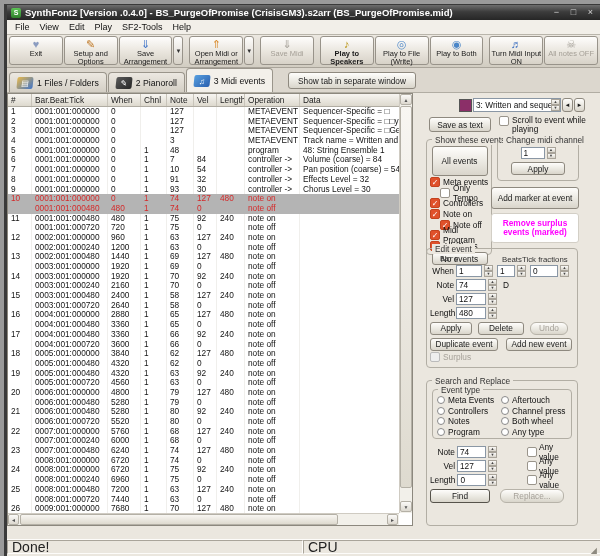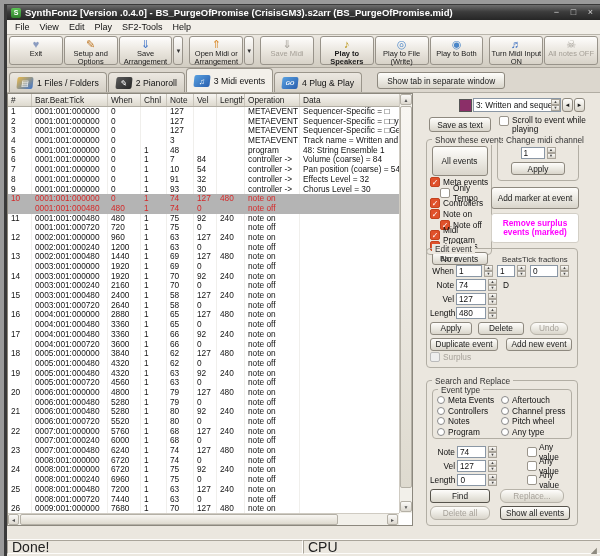--- a/index.html
+++ b/index.html
@@ -153,24 +153,20 @@
           <span>1 Files / Folders</span>
         </div>
         <div class="tab">
           <span class="tab-icon" style="background: linear-gradient(135deg, rgb(90, 90, 90), rgb(38, 38, 38));">✎</span>
           <span>2 Pianoroll</span>
         </div>
         <div class="tab active">
           <span class="tab-icon" style="background: linear-gradient(135deg, rgb(88, 160, 224), rgb(42, 95, 174));">♫</span>
           <span>3 Midi events</span>
         </div>
-        <div class="tab">
-          <span class="tab-icon" style="background: linear-gradient(135deg, rgb(88, 160, 224), rgb(42, 95, 174)); font-size: 5.5px; font-weight: bold; font-style: italic;">GO</span>
-          <span>4 Plug &amp; Play</span>
-        </div>
       </span>
     <div class="btn tab-sep">Show tab in separate window</div>
   </div>
 
   <div class="content">
 
     <div class="grid">
       <div class="thead">
           <div class="th">#</div>
           <div class="th">Bar.Beat:Tick</div>
@@ -832,21 +828,21 @@
               <div class="cbrow">
                 <span class="rb"></span>
                 <span>Channel press</span>
               </div>
               <div class="cbrow">
                 <span class="rb"></span>
                 <span>Notes</span>
               </div>
               <div class="cbrow">
                 <span class="rb"></span>
-                <span>Pitch wheel</span>
+                <span>Both wheel</span>
               </div>
               <div class="cbrow">
                 <span class="rb"></span>
                 <span>Program</span>
               </div>
               <div class="cbrow">
                 <span class="rb"></span>
                 <span>Any type</span>
               </div>
             </div>
@@ -884,24 +880,20 @@
               <b>▲</b>
               <b>▼</b>
             </span>
           <span class="cb" style="margin-left:28px;"></span>
           <span>Any value</span>
         </div>
         <div class="frow" style="height:17px;gap:10px;">
           <span class="btn strong" style="width:60px;height:14px;">Find</span>
           <span class="btn disabled" style="width:64px;height:14px;">Replace...</span>
         </div>
-        <div class="frow" style="height:17px;gap:10px;">
-          <span class="btn disabled" style="width:60px;height:14px;">Delete all</span>
-          <span class="btn strong" style="width:70px;height:14px;">Show all events</span>
-        </div>
       </div>
 
     </div>
   </div>
 
   <div class="statusbar">
     <div class="sb-cell sb-left">Done!</div>
     <div class="sb-cell sb-main">CPU</div>
     <span class="grip">◢</span>
   </div>

